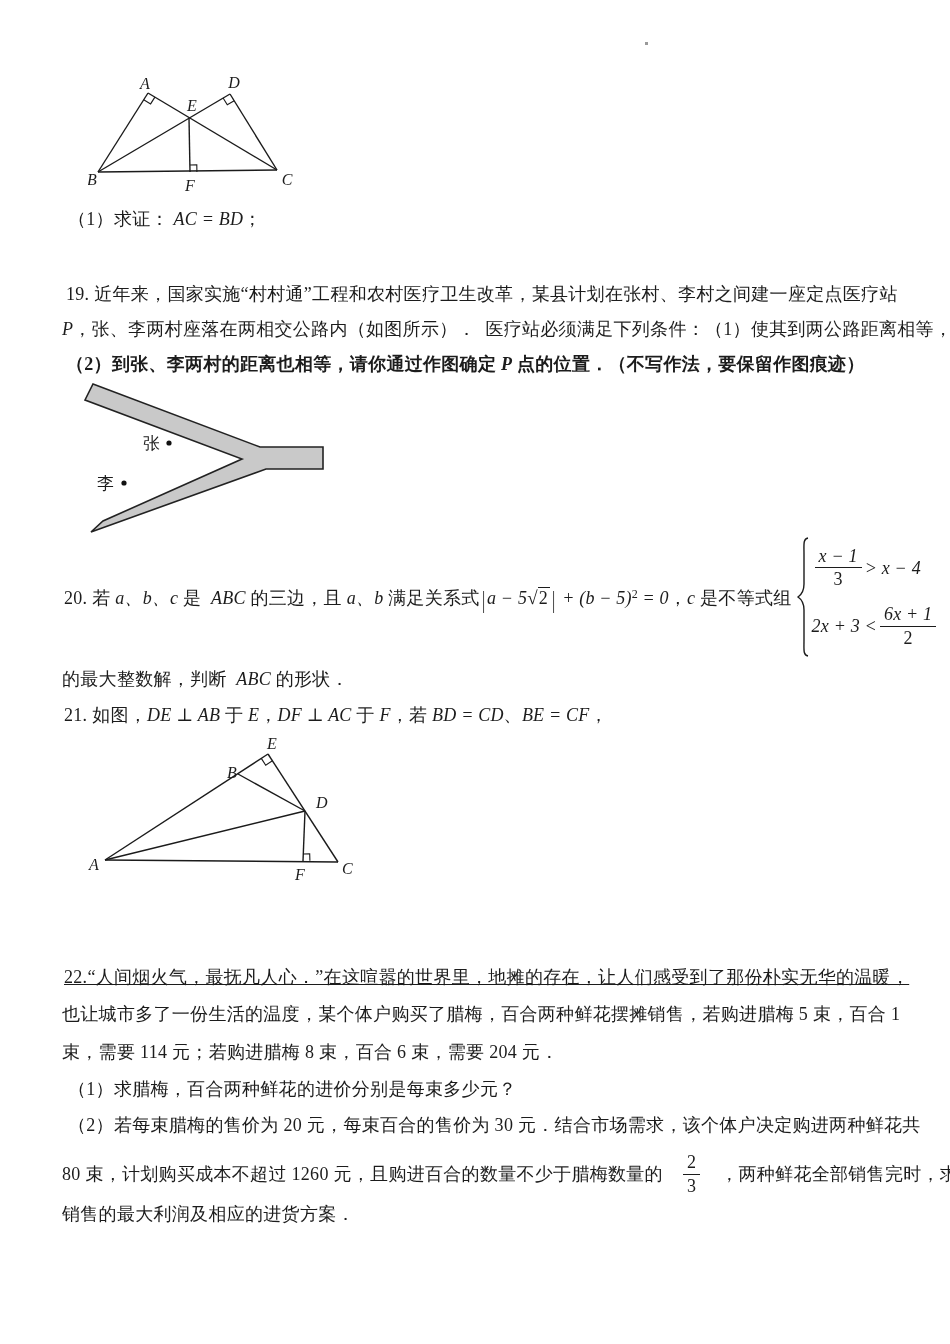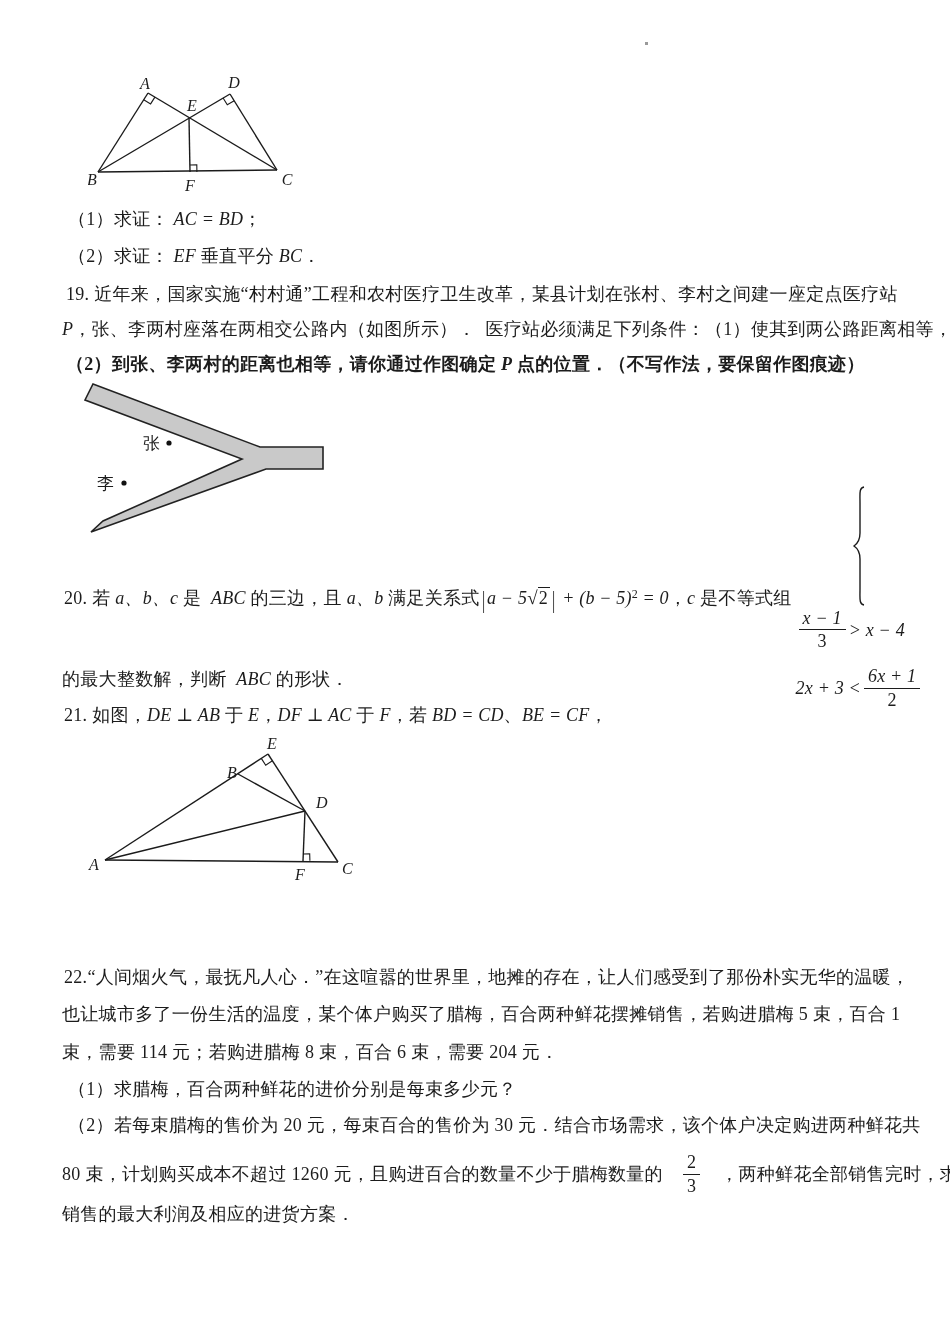--- a/index.html
+++ b/index.html
@@ -22,21 +22,21 @@
   .cn{font-style:normal;}
   .mi{font-style:italic;font-family:"Liberation Serif","DejaVu Serif",serif;letter-spacing:0.2px;}
   .abar{display:inline-block;font-style:normal;font-size:25px;vertical-align:-4px;margin:0 1px;transform:scaleX(.65);}
   .rad{font-style:normal;font-size:19px;}
   .radv{border-top:1.3px solid #1c1c1c;padding:0 2px 0 1px;}
   sup.sq{font-size:12px;vertical-align:6px;letter-spacing:0;}
   .frac{display:inline-block;text-align:center;vertical-align:middle;line-height:1.15;margin:0 3px;}
   .fnum{display:block;border-bottom:1.3px solid #1c1c1c;padding:0 4px 1px 4px;}
   .fden{display:block;padding-top:1px;}
   .p20row{display:flex;align-items:center;}
-  .sys{display:inline-flex;align-items:center;margin-left:2px;flex-direction:column;}
+  .sys{display:inline-flex;align-items:center;margin-left:2px;}
   .sysrows{display:inline-flex;flex-direction:column;gap:14px;margin-left:2px;}
   .sysrow{display:inline-flex;align-items:center;}
   .p22row{display:flex;align-items:center;}
   svg text{font-family:"Liberation Serif","DejaVu Serif",serif;}
   .figlabel{font-style:italic;font-size:16px;fill:#1c1c1c;}
   .roadlabel{font-size:17px;fill:#1c1c1c;}
   .dot-artifact{position:absolute;width:3px;height:3px;background:#999;}
 </style>
 </head>
 <body>
@@ -62,23 +62,20 @@
     <text class="figlabel" x="57" y="16" text-anchor="middle">A</text>
     <text class="figlabel" x="146" y="15" text-anchor="middle">D</text>
     <text class="figlabel" x="104" y="38" text-anchor="middle">E</text>
     <text class="figlabel" x="4" y="112" text-anchor="middle">B</text>
     <text class="figlabel" x="102" y="118" text-anchor="middle">F</text>
     <text class="figlabel" x="199" y="112" text-anchor="middle">C</text>
   </svg>
 
   <div class="line" style="left:68px;top:208px;">
     <span class="cn">（1）</span><span class="cn">求证：&nbsp;</span><span class="mi">AC = BD</span><span class="cn"></span><span class="mi"></span><span class="cn">；</span>
-  </div>
-  <div class="line" style="left:68px;top:245px;">
-    <span class="cn">（2）</span><span class="cn">求证：&nbsp;</span><span class="mi">EF</span><span class="cn"> 垂直平分 </span><span class="mi">BC</span><span class="cn">．</span>
   </div>
 
   <div class="line" style="left:66px;top:283px;">
     <span class="cn">19. 近年来，国家实施“村村通”工程和农村医疗卫生改革，某县计划在张村、李村之间建一座定点医疗站</span>
   </div>
   <div class="line" style="left:62px;top:318px;">
     <span class="mi">P</span><span class="cn">，张、李两村座落在两相交公路内（如图所示）．&nbsp; 医疗站必须满足下列条件：（1）使其到两公路距离相等，</span>
   </div>
   <div class="line" style="left:66px;top:353px;font-weight:bold;">
     <span class="cn">（2）到张、李两村的距离也相等，请你通过作图确定 </span><span class="mi">P</span><span class="cn"> 点的位置．（不写作法，要保留作图痕迹）</span>
@@ -141,21 +138,21 @@
     </g>
     <text class="figlabel" x="9" y="135" text-anchor="middle">A</text>
     <text class="figlabel" x="147" y="43" text-anchor="middle">B</text>
     <text class="figlabel" x="187" y="14" text-anchor="middle">E</text>
     <text class="figlabel" x="231" y="73">D</text>
     <text class="figlabel" x="215" y="145" text-anchor="middle">F</text>
     <text class="figlabel" x="257" y="139">C</text>
   </svg>
 
 
-  <div class="line" style="left:64px;top:966px;">
+  <div class="line" style="left:64px;top:966px;text-decoration:underline;">
     <span class="cn">22.“人间烟火气，最抚凡人心．”在这喧嚣的世界里，地摊的存在，让人们感受到了那份朴实无华的温暖，</span>
   </div>
   <div class="line" style="left:62px;top:1003px;">
     <span class="cn">也让城市多了一份生活的温度，某个体户购买了腊梅，百合两种鲜花摆摊销售，若购进腊梅 5 束，百合 1</span>
   </div>
   <div class="line" style="left:62px;top:1041px;">
     <span class="cn">束，需要 114 元；若购进腊梅 8 束，百合 6 束，需要 204 元．</span>
   </div>
   <div class="line" style="left:68px;top:1078px;">
     <span class="cn">（1）求腊梅，百合两种鲜花的进价分别是每束多少元？</span>

